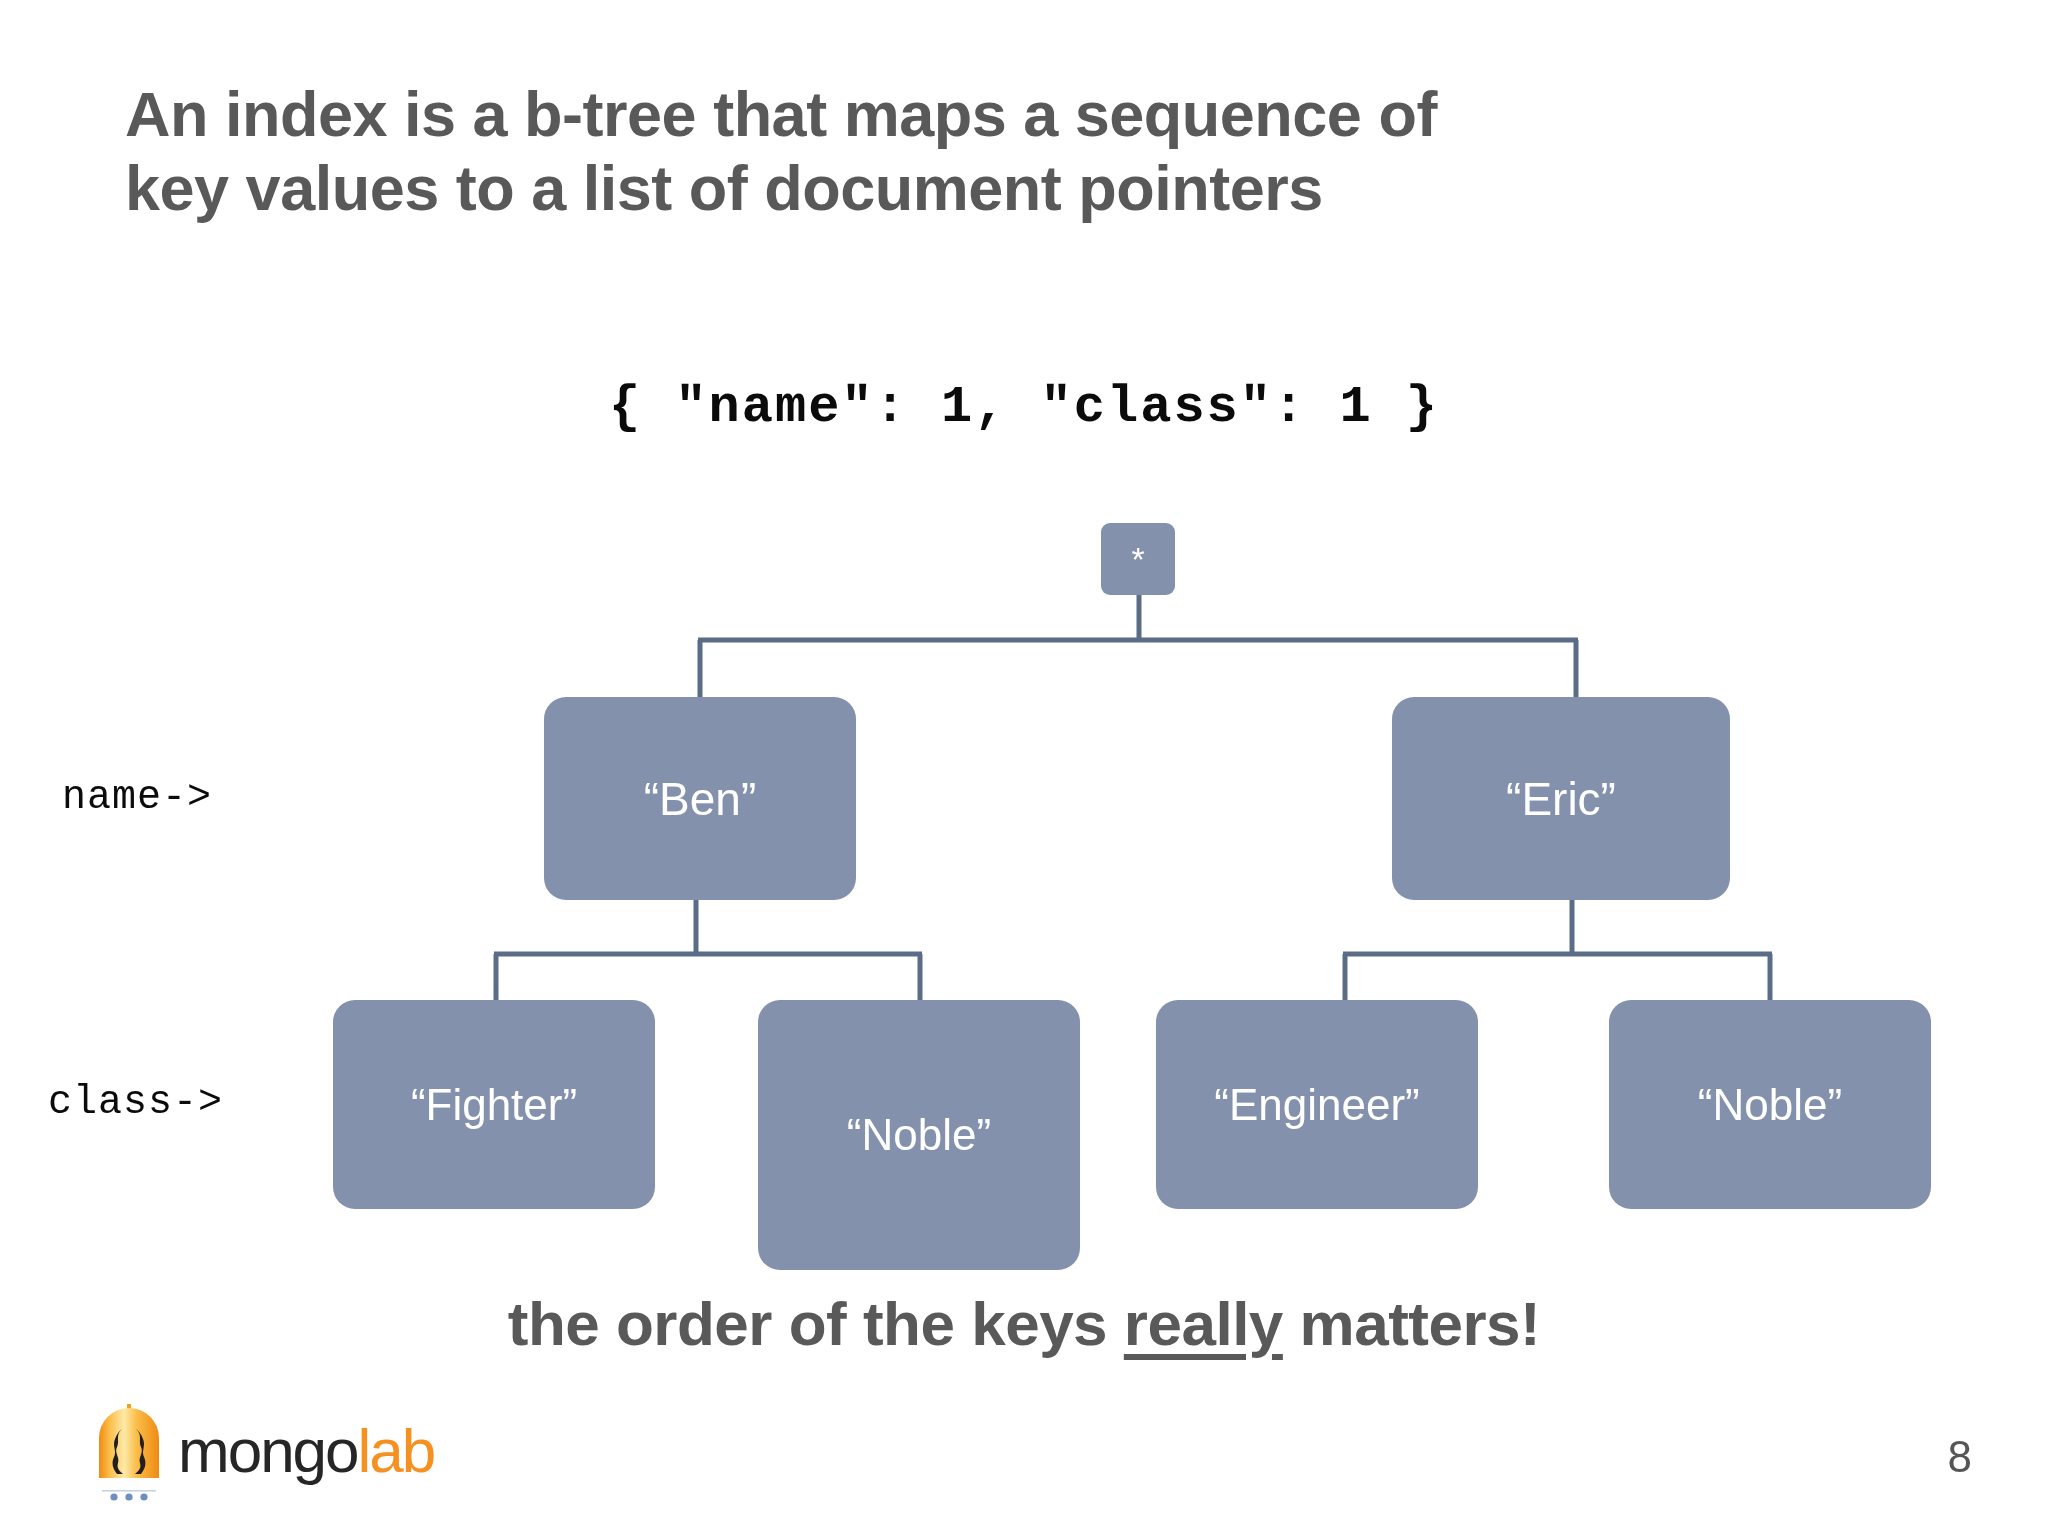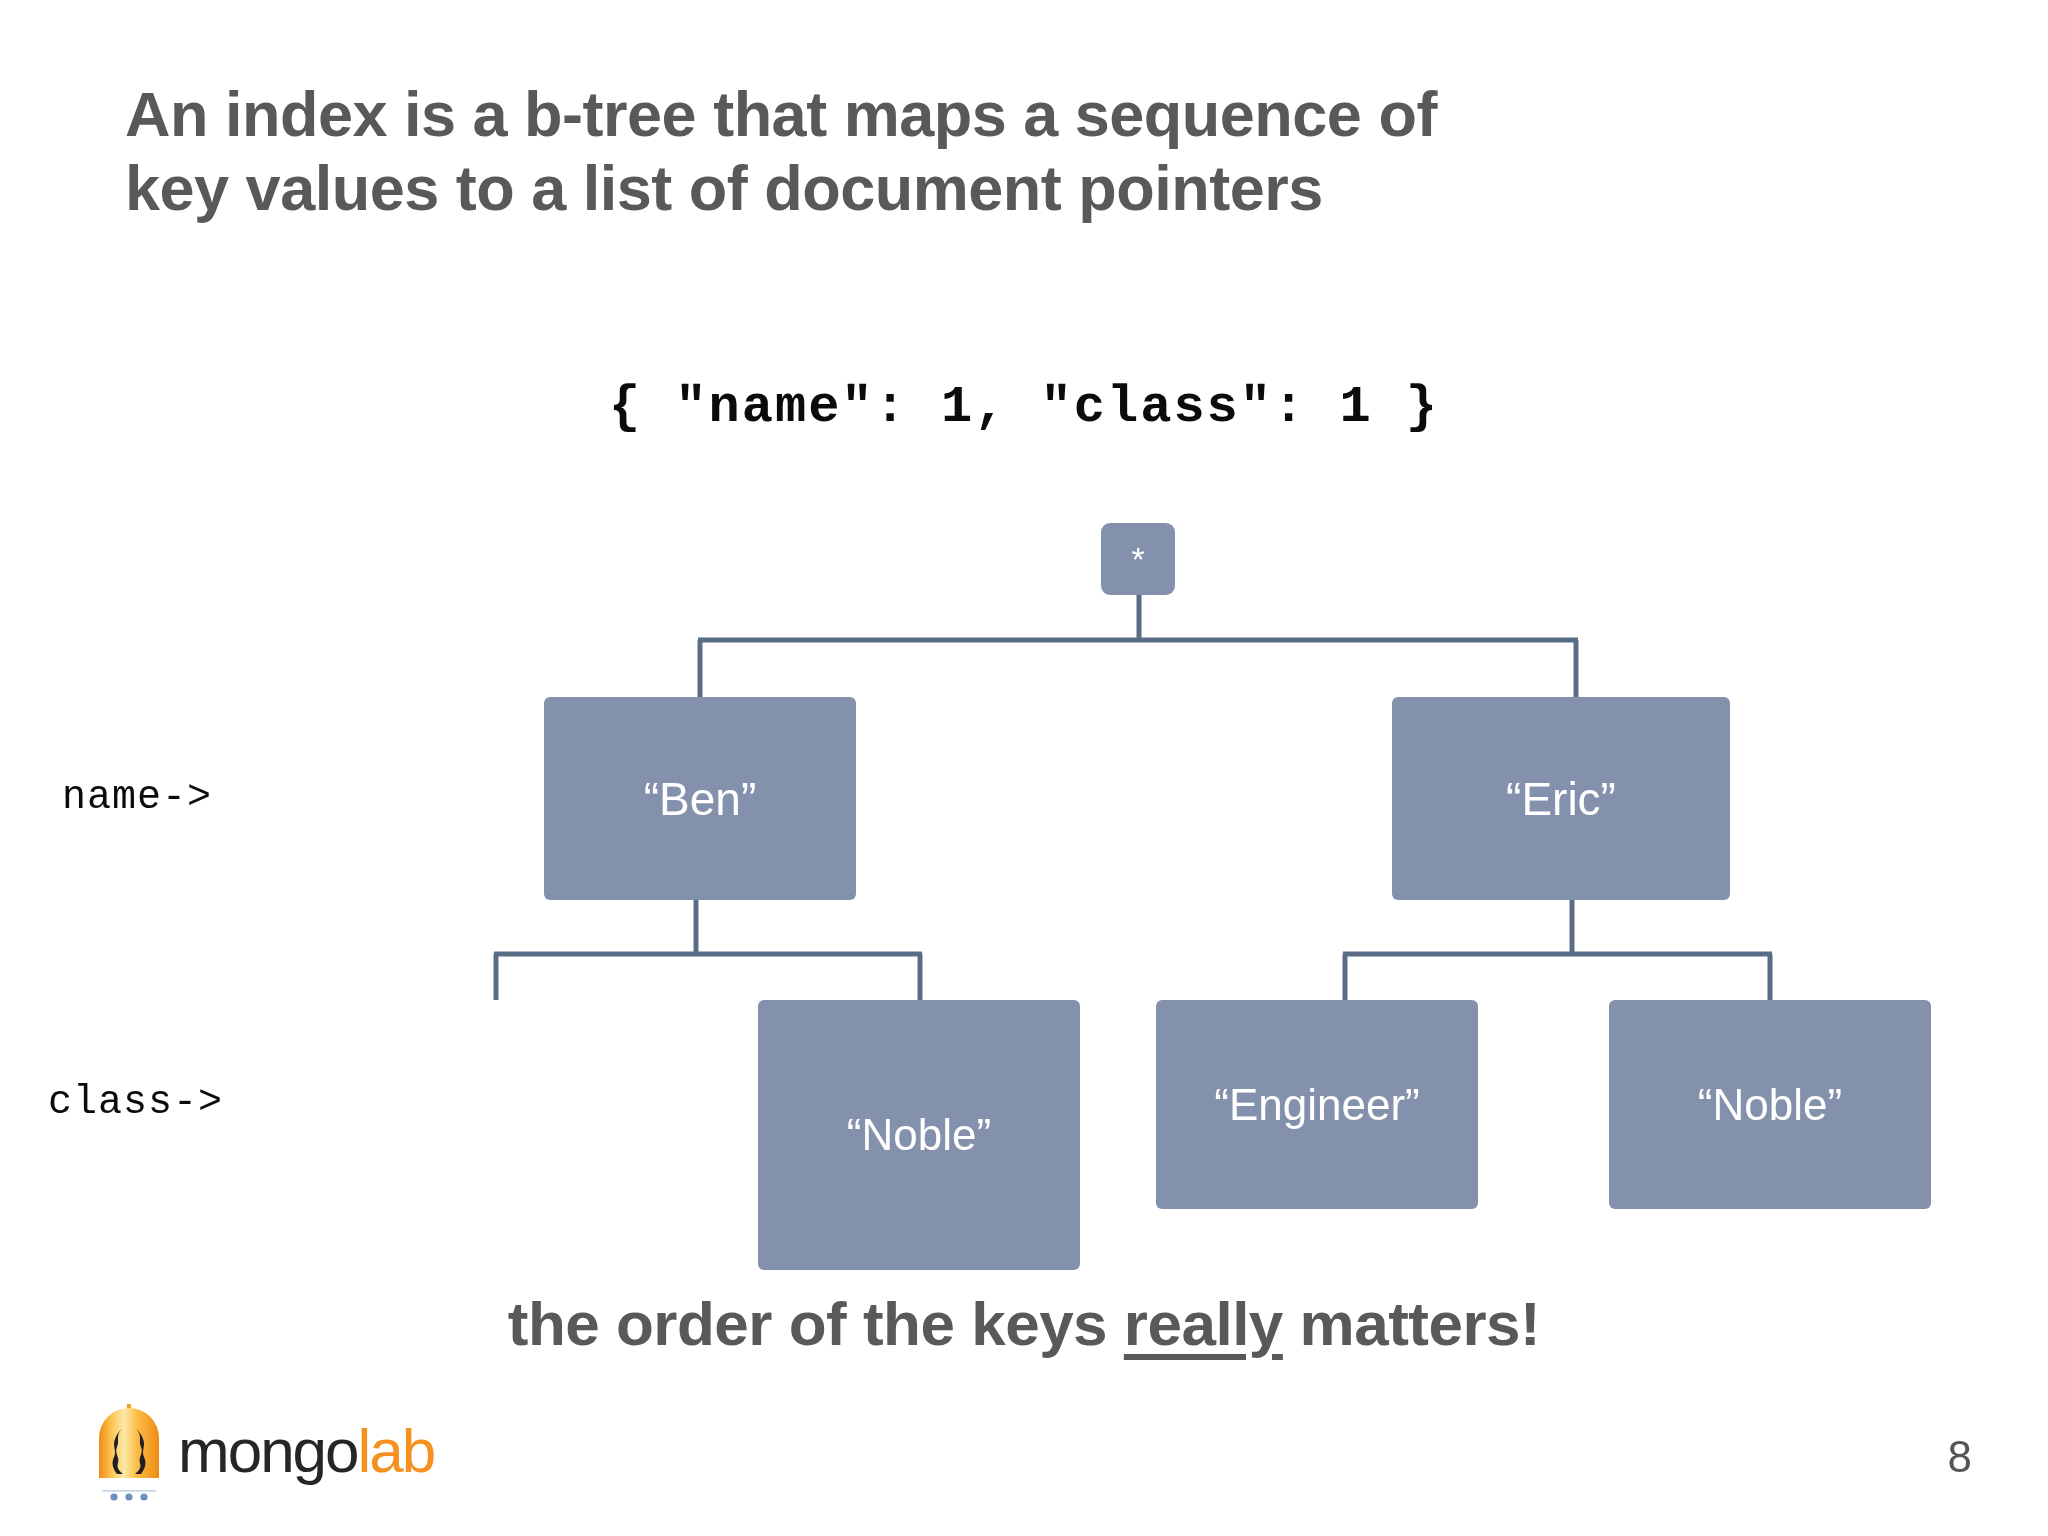--- a/index.html
+++ b/index.html
@@ -58,21 +58,21 @@
     left: 0;
     top: 0;
     width: 2048px;
     height: 1536px;
   }
 
   .node {
     position: absolute;
     box-sizing: border-box;
     background: #8491ad;
-    border-radius: 6px;
+    border-radius: 22px;
     display: flex;
     align-items: center;
     justify-content: center;
     color: #ffffff;
     font-family: "Liberation Sans", sans-serif;
     font-weight: 300;
     text-align: center;
   }
   .node-root {
     border-radius: 9px;
@@ -191,20 +191,23 @@
   </div>
 
   <div class="node node-level1" style="left:544px; top:697px; width:312px; height:203px;">
     <span>“Ben”</span>
   </div>
 
   <div class="node node-level1" style="left:1392px; top:697px; width:338px; height:203px;">
     <span>“Eric”</span>
   </div>
 
+  <div class="node node-level2" style="left:333px; top:1000px; width:322px; height:209px;">
+    <span>“Fighter”</span>
+  </div>
 
   <div class="node node-level2" style="left:758px; top:1000px; width:322px; height:270px;">
     <span>“Noble”</span>
   </div>
 
   <div class="node node-level2" style="left:1156px; top:1000px; width:322px; height:209px;">
     <span>“Engineer”</span>
   </div>
 
   <div class="node node-level2" style="left:1609px; top:1000px; width:322px; height:209px;">

